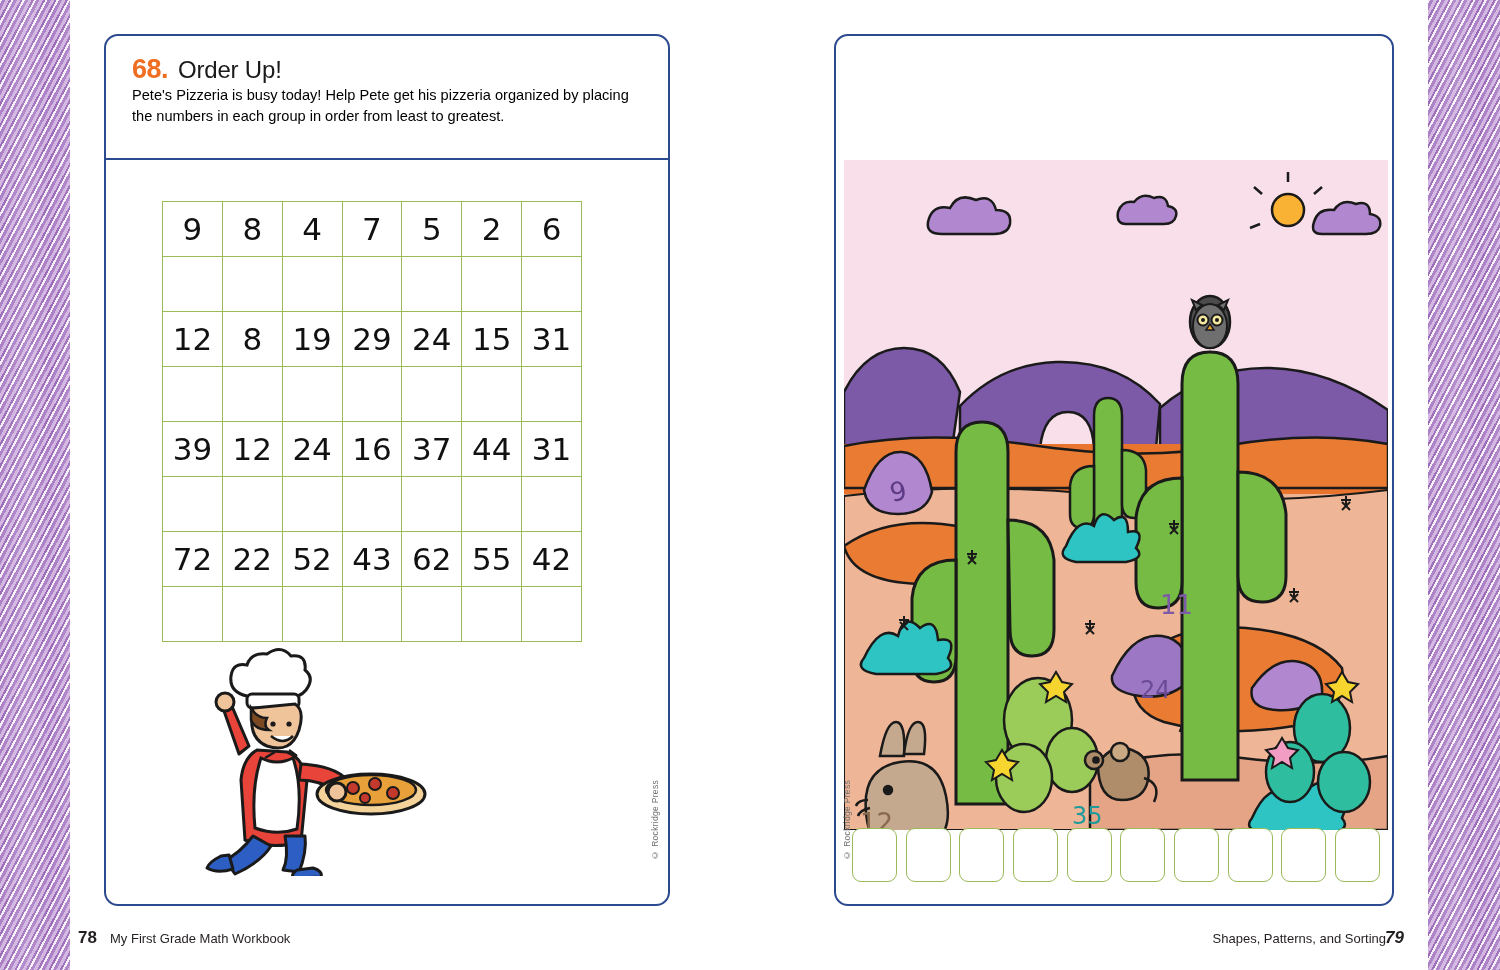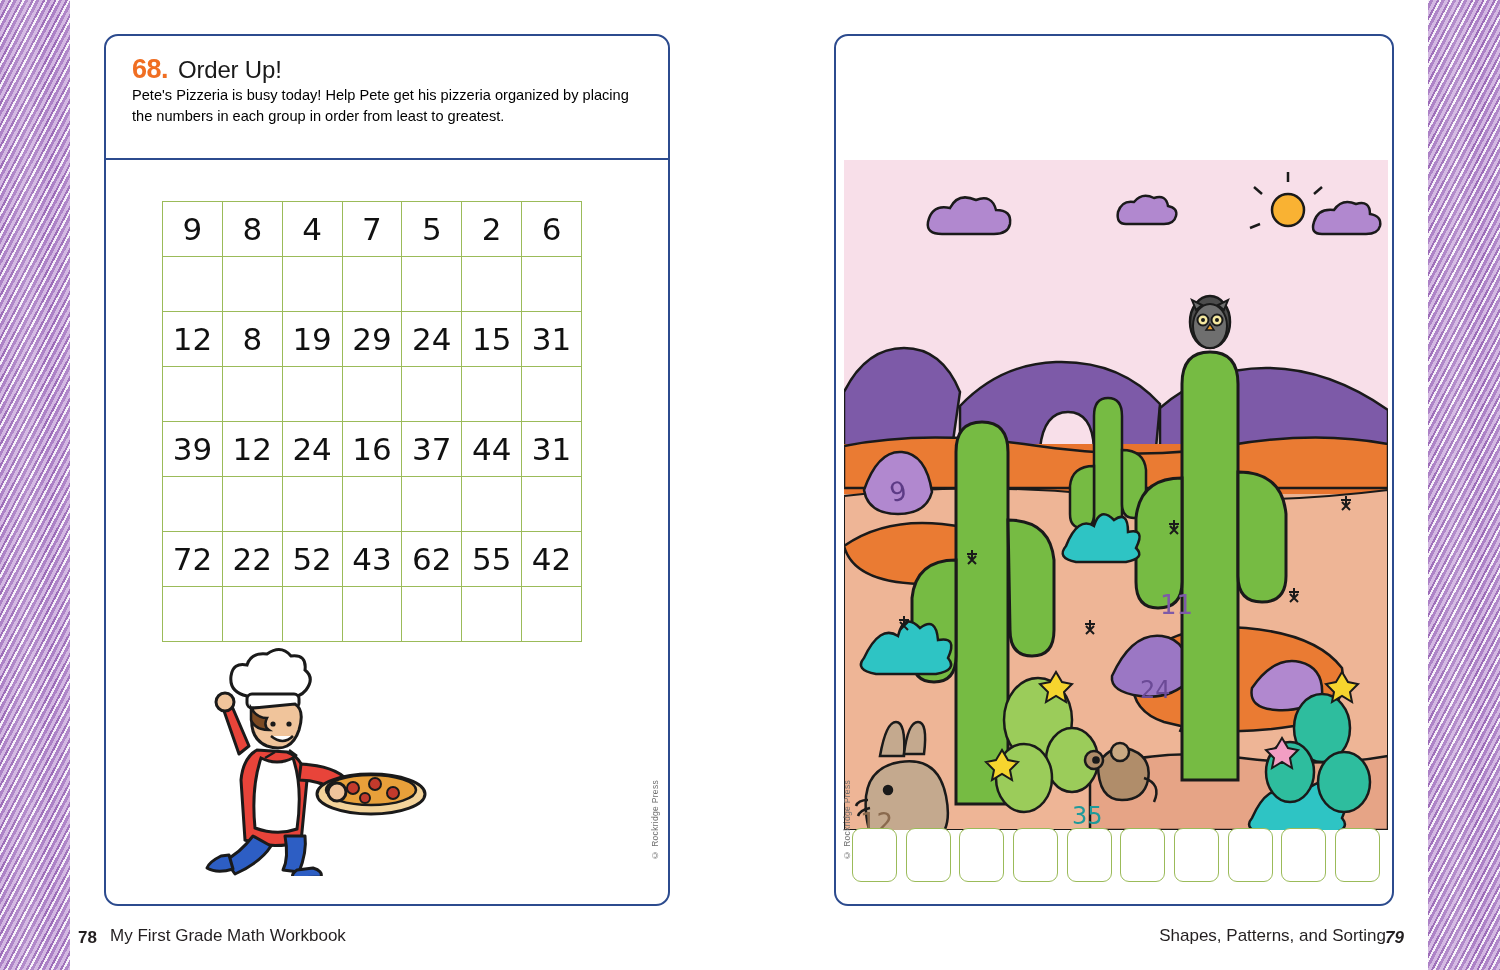--- a/index.html
+++ b/index.html
@@ -161,21 +161,21 @@
     bottom: 22px;
     font-weight: bold;
     font-size: 17px;
     color: #231f20;
   }
   .page-num.left { left: 8px; }
   .page-num.right { right: 24px; font-style: italic; }
   .footer-text {
     position: absolute;
     bottom: 24px;
-    font-size: 17px;
+    font-size: 13px;
     color: #231f20;
   }
   .footer-text.left { left: 40px; }
   .footer-text.right { right: 42px; }
 
   .credit {
     position: absolute;
     bottom: 44px;
     font-size: 8.5px;
     color: #6f6f6f;

